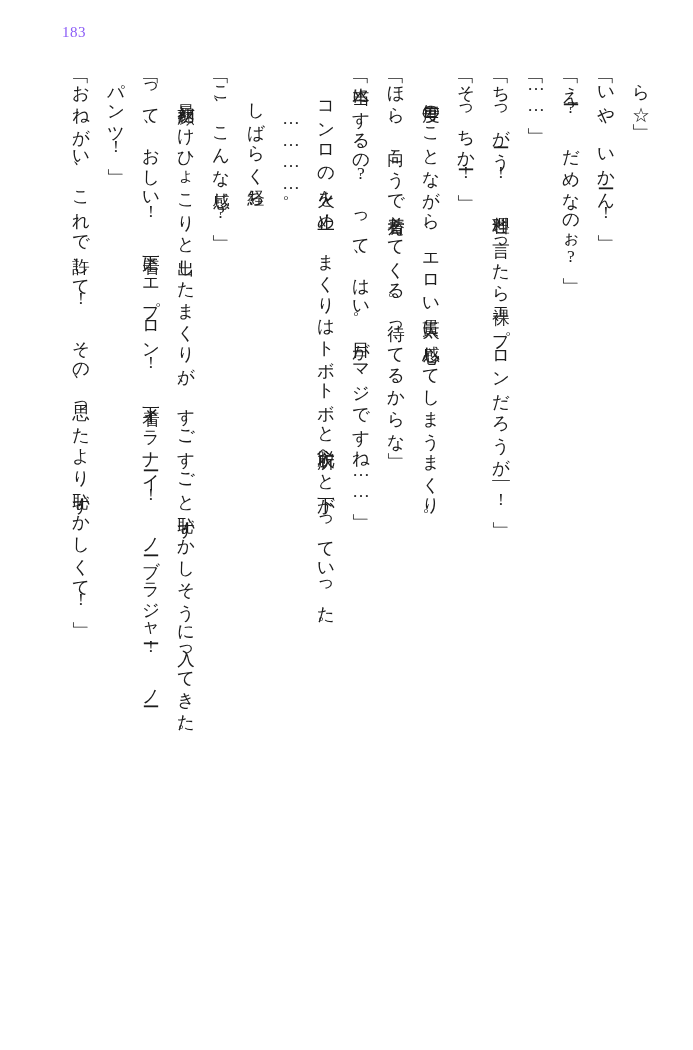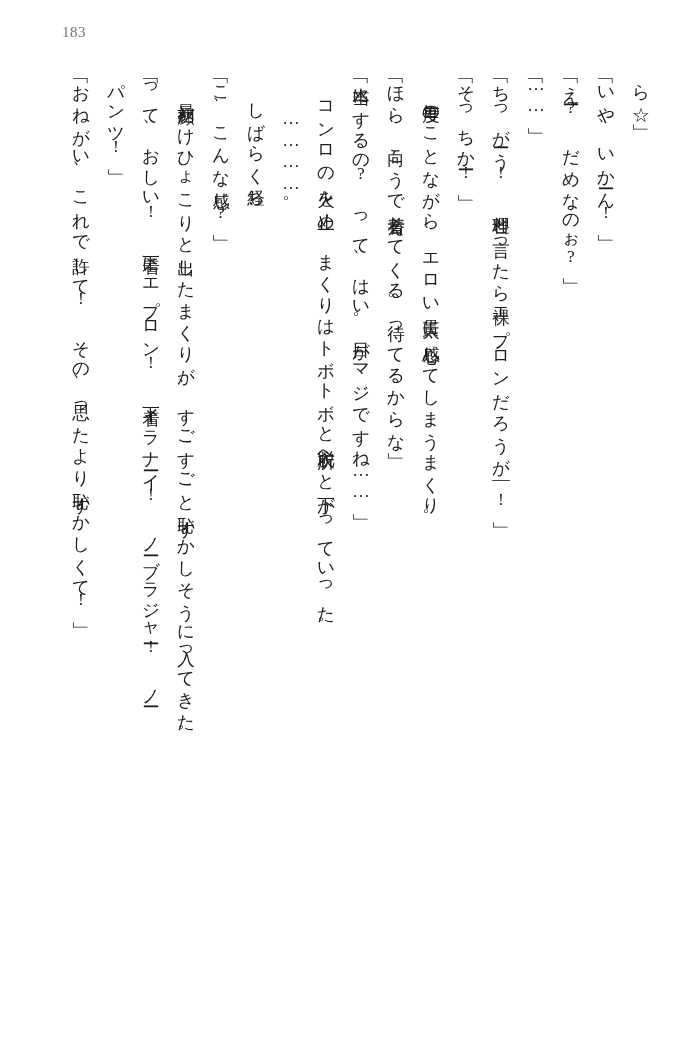--- a/index.html
+++ b/index.html
@@ -15,21 +15,21 @@
     overflow: hidden;
     font-family: "Liberation Serif", "DejaVu Serif", serif;
     color: #1a1a1a;
   }
   .page-number {
     position: absolute;
     top: 24px;
     left: 62px;
     font-size: 15px;
     letter-spacing: 0.5px;
-    color: #737373;
+    color: #8b5cf6;
     font-family: "Liberation Serif", "DejaVu Serif", serif;
   }
   .body-text {
     position: absolute;
     top: 72px;
     right: 44px;
     left: 30px;
     bottom: 40px;
     display: flex;
     flex-direction: row-reverse;

